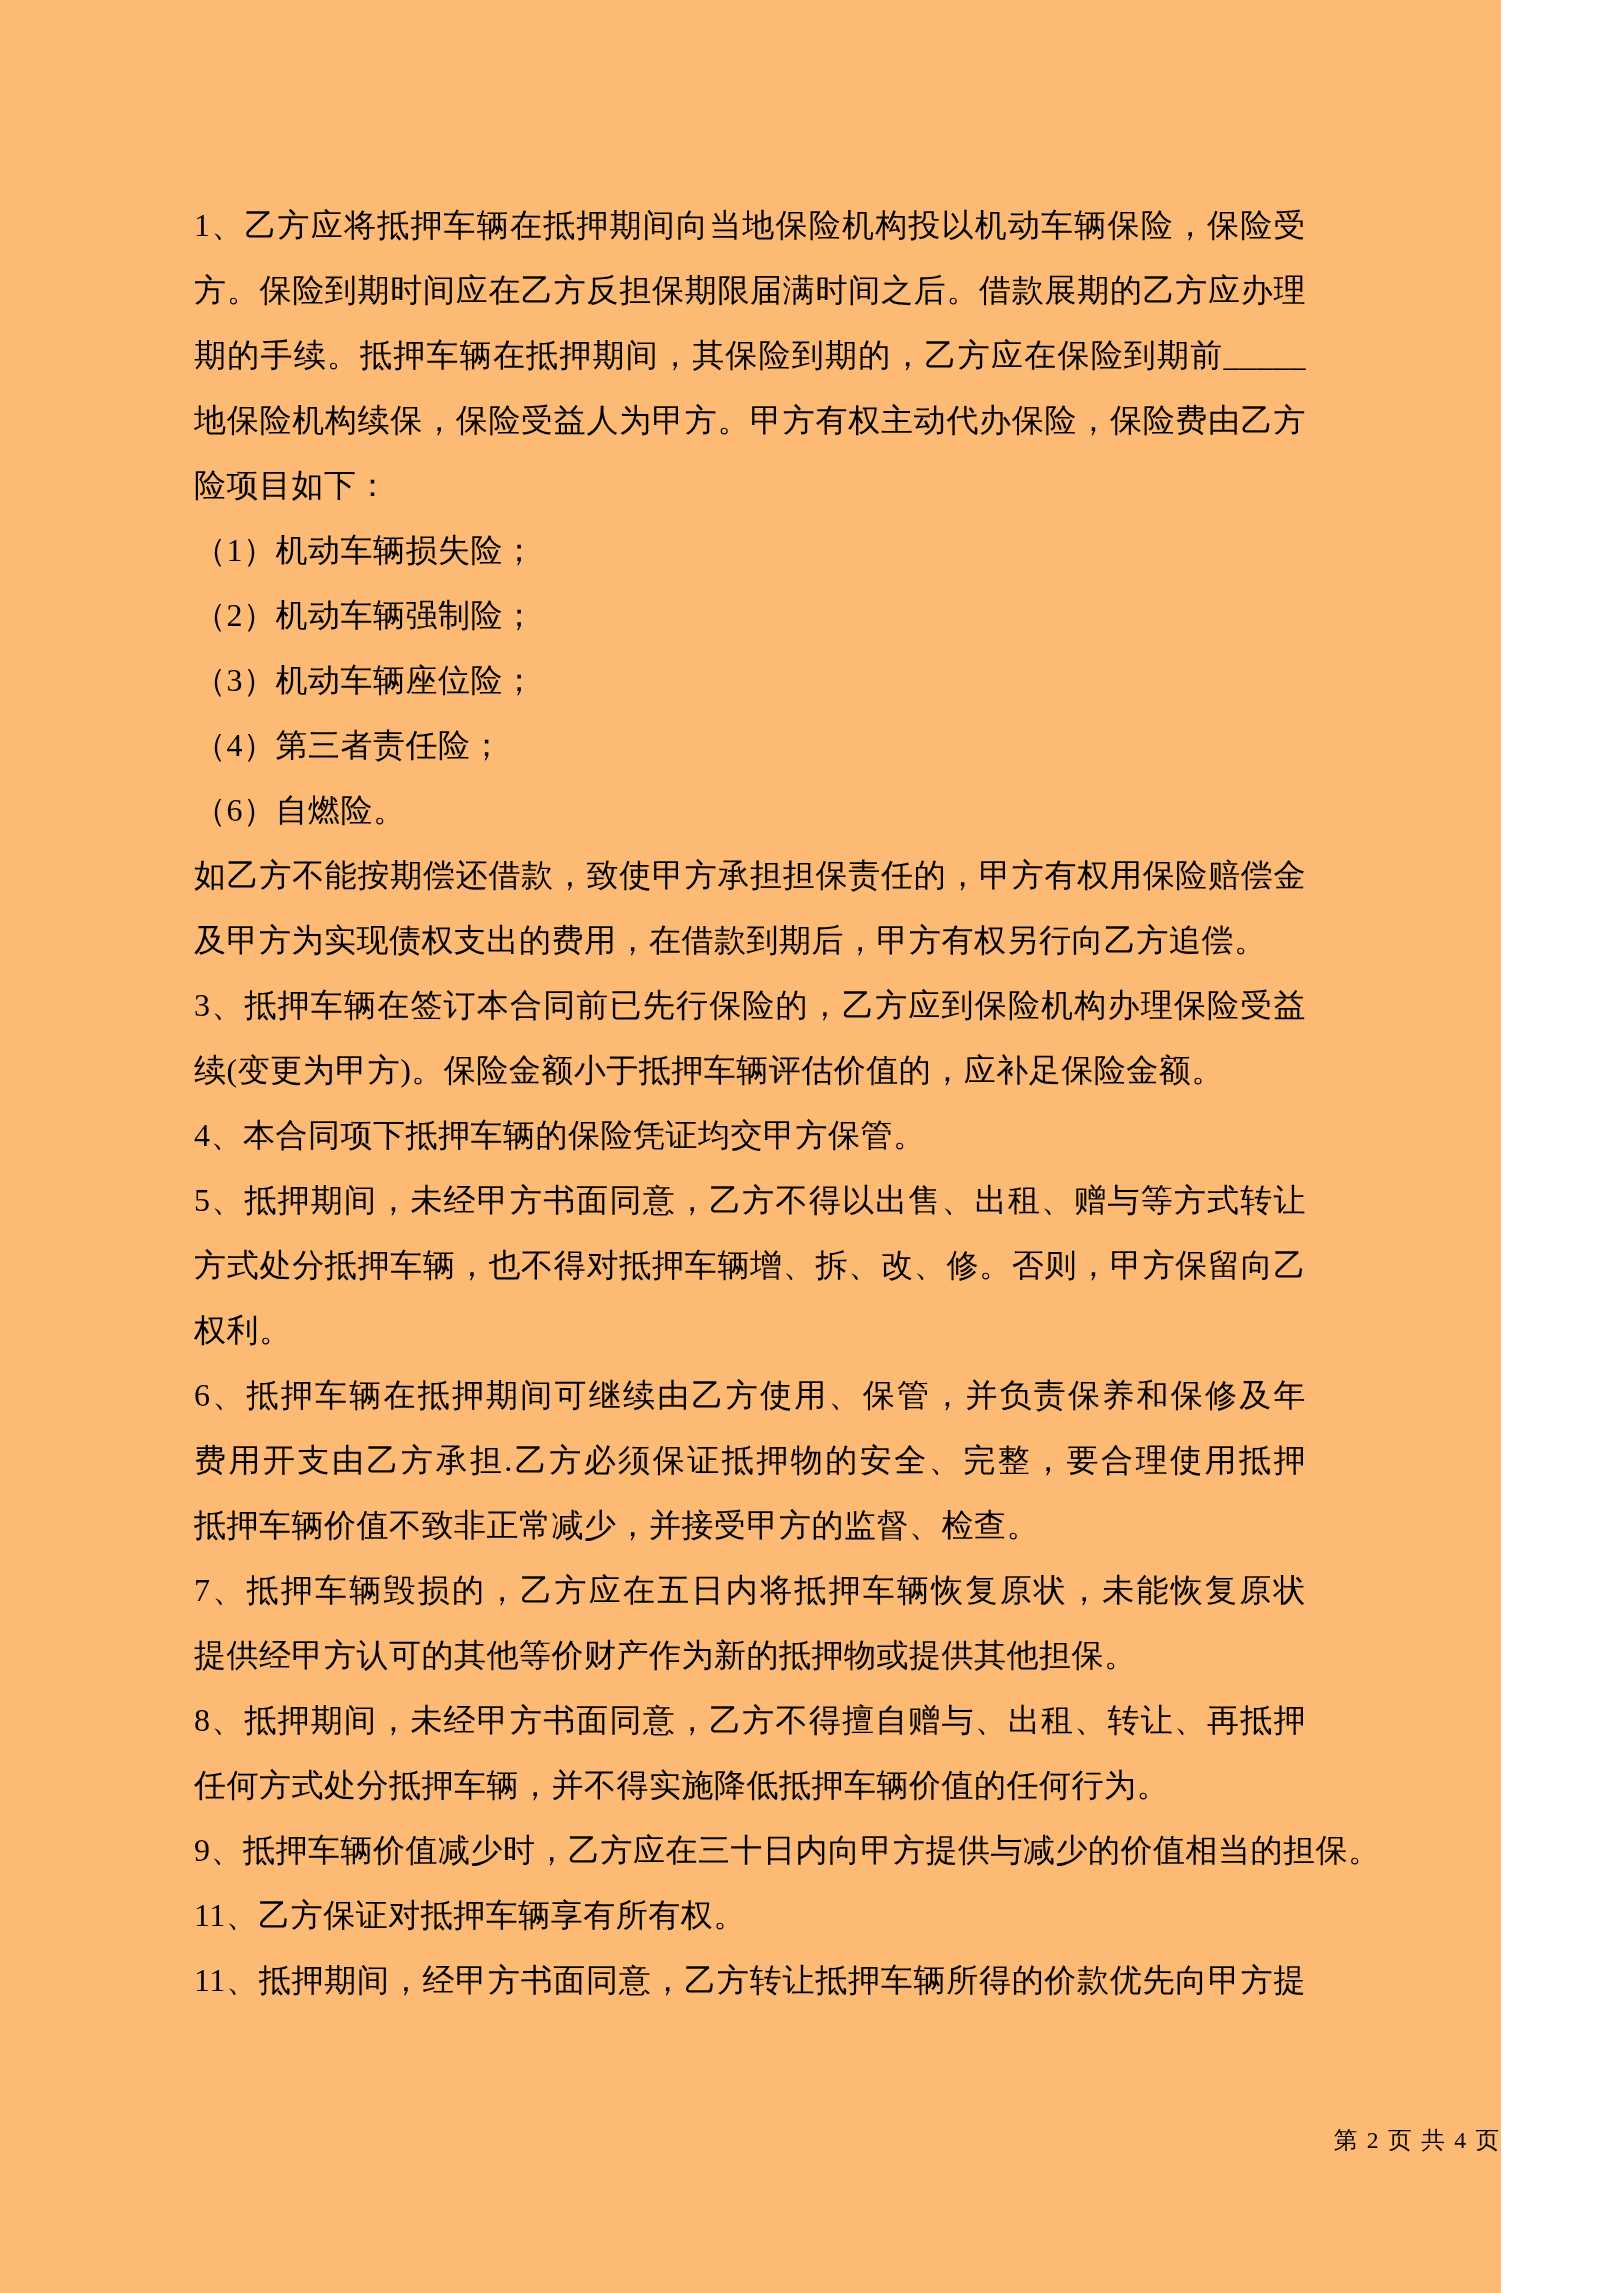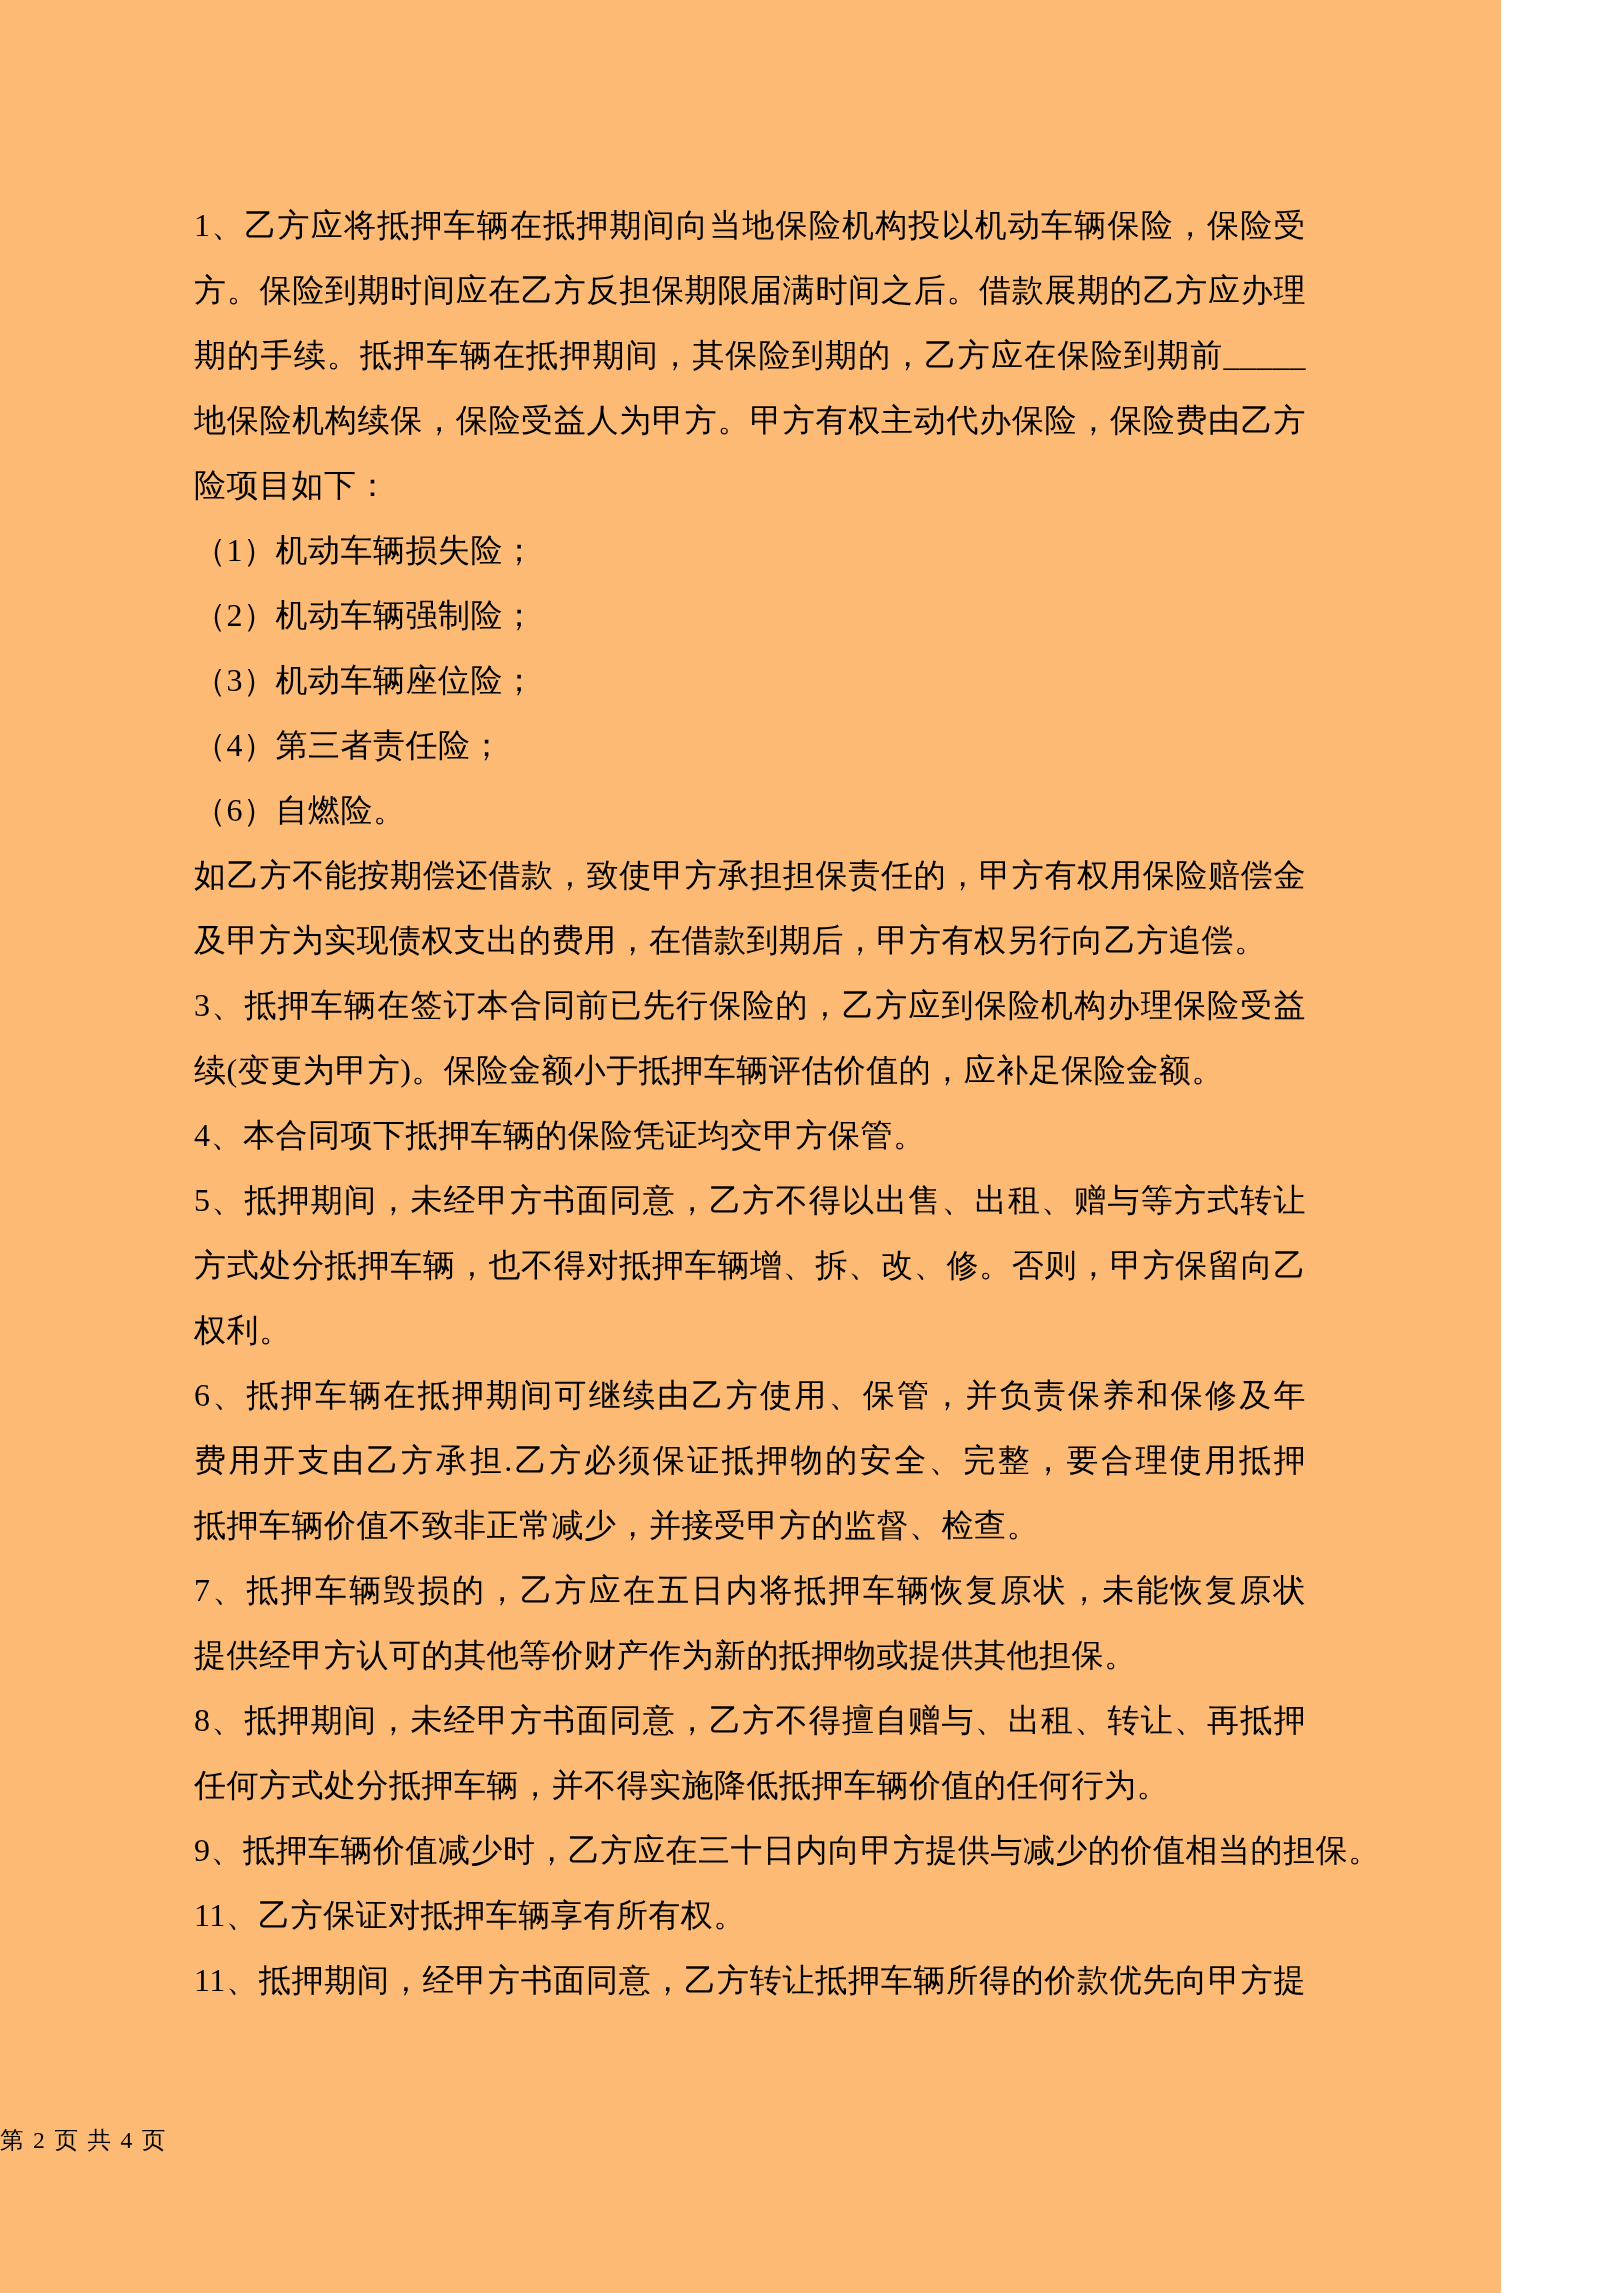--- a/index.html
+++ b/index.html
@@ -35,21 +35,21 @@
     text-align: justify;
     text-align-last: justify;
     text-justify: inter-character;
     overflow: hidden;
   }
   .page-footer {
     position: absolute;
     left: 0;
     right: 0;
     top: 2122px;
-    text-align: left;
+    text-align: right;
     font-size: 23.6px;
     line-height: 36px;
     letter-spacing: 1.8px;
     color: #000000;
   }
 </style>
 </head>
 <body>
 
 <div class="page">

